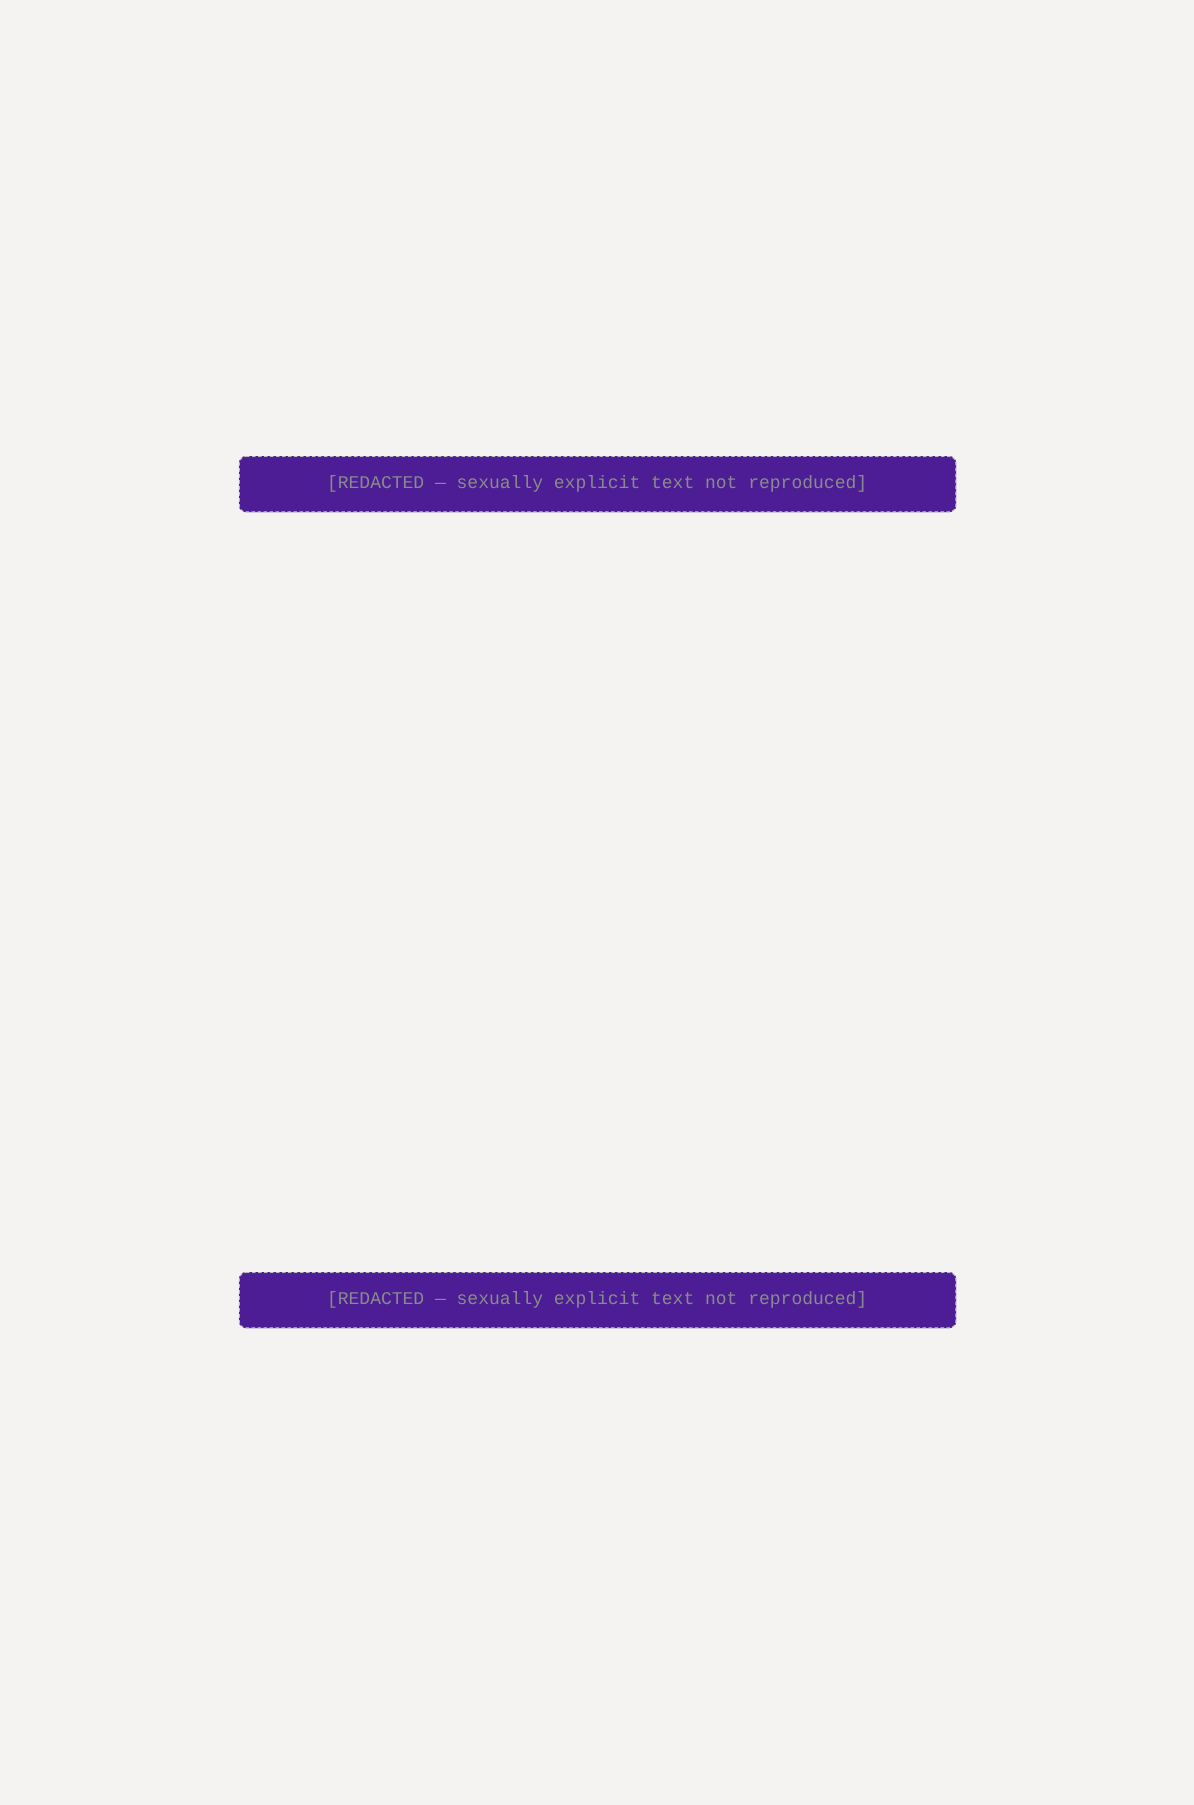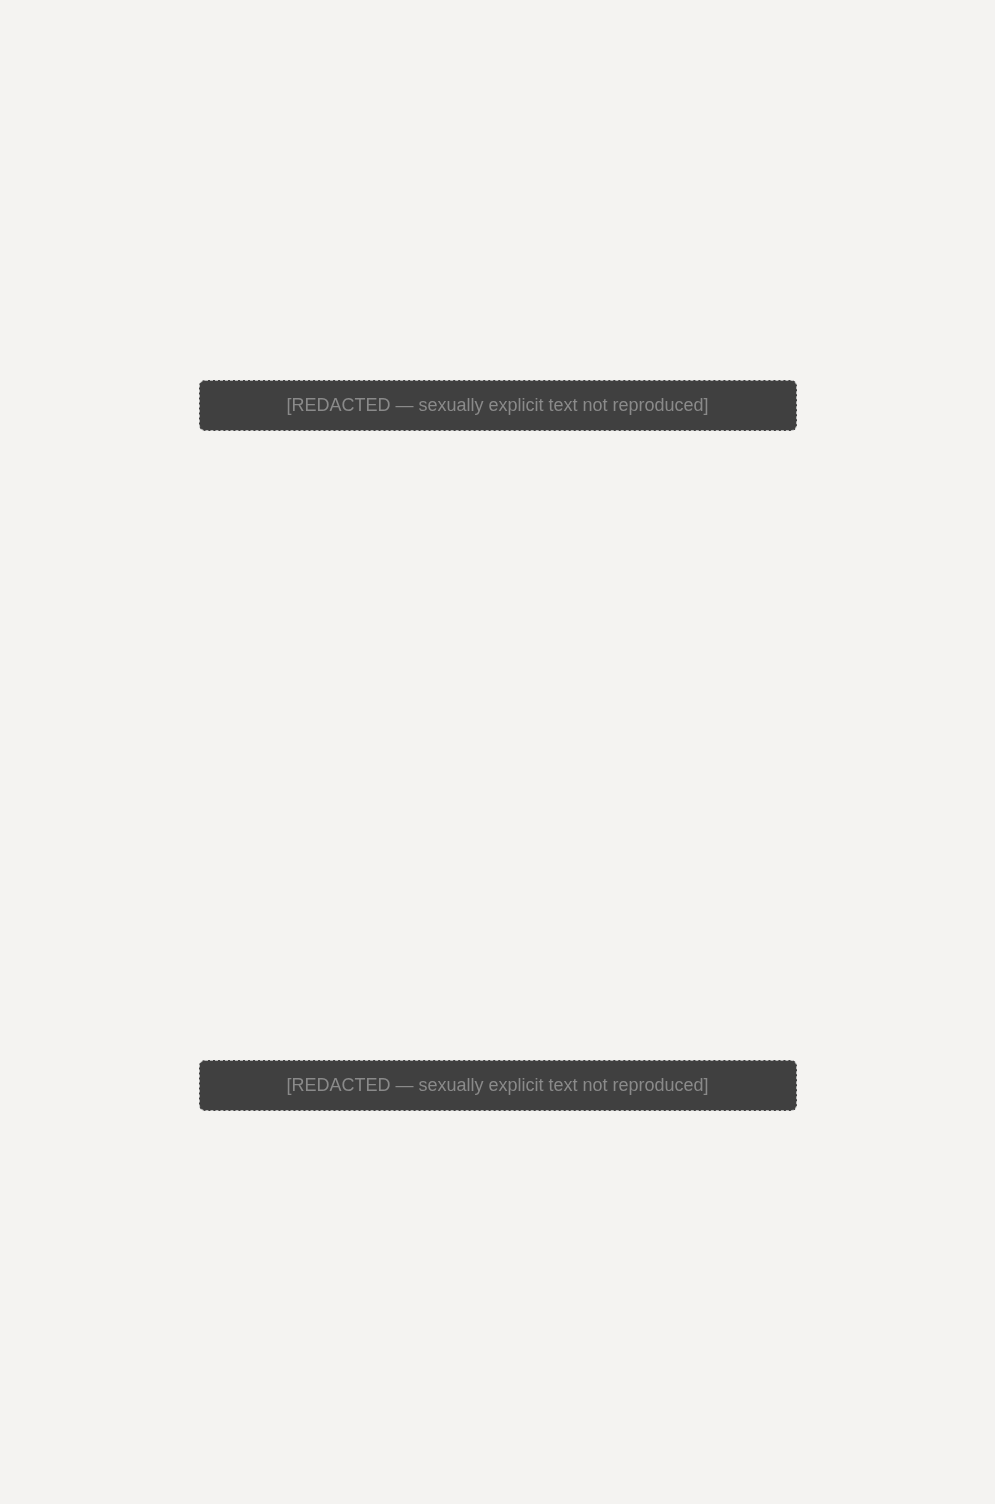--- a/index.html
+++ b/index.html
@@ -28,27 +28,27 @@
   }
   .block-top { top: 90px; height: 650px; }
   .block-bottom { top: 775px; height: 640px; }
   .redaction-notice {
     position: absolute;
     left: 50%;
     transform: translateX(-50%);
     width: 560px;
     text-align: center;
     writing-mode: horizontal-tb;
-    font-family: Liberation Sans, sans-serif;
-    font-size: 18px;
+    font-family: Liberation Mono, monospace;
+    font-size: 15px;
     color: #8a8a8a;
     border: 1px dashed #bbb;
     border-radius: 6px;
     padding: 14px 18px;
-    background: #404040;
+    background: #4c1d95;
   }
   .notice-top { top: 380px; }
   .notice-bottom { top: 1060px; }
 </style>
 </head>
 <body>
 
 <div class="page">
 
   <div class="text-block block-top"></div>

